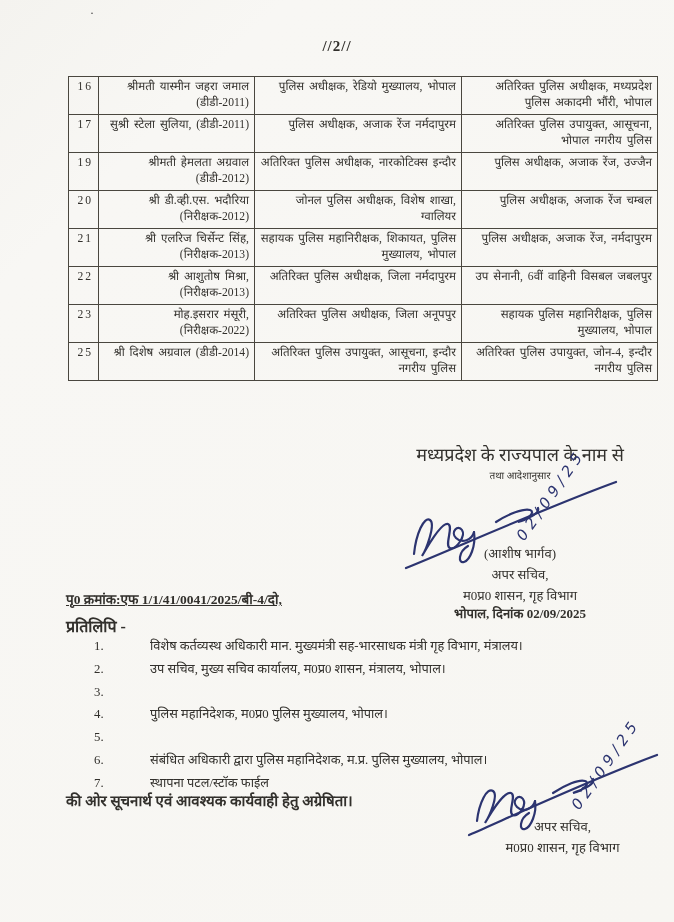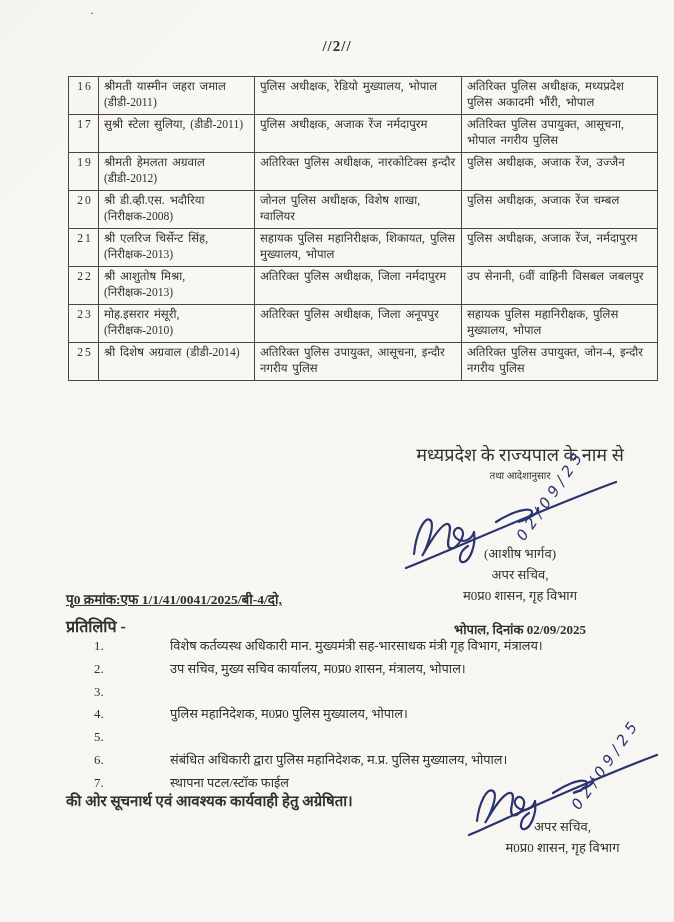--- a/index.html
+++ b/index.html
@@ -17,43 +17,44 @@
     font-size:15px;font-weight:600;letter-spacing:1px;}
   
   .order-table{position:absolute;left:68px;top:76px;width:589px;
     border-collapse:collapse;table-layout:fixed;}
   .order-table td{
     border:1.2px solid #4a473f;
     vertical-align:top;
     padding:2px 5px 3px 5px;
     font-size:11.6px;line-height:1.38;
     word-spacing:2px;
+    text-align:right;
   }
-  td.c-sn{text-align:center;padding-left:8px;letter-spacing:2px;}
+  td.c-sn{text-align:right;padding-left:8px;letter-spacing:2px;}
   
   .auth{position:absolute;left:370px;top:442px;width:300px;text-align:center;}
   .auth .l1{font-size:18px;}
   .auth .l2{font-size:10px;margin-top:2px;}
   .sig-wrap{position:relative;height:92px;}
   .sig-svg{position:absolute;left:30px;top:-6px;}
   .sig-date{position:absolute;left:150px;top:48px;
     transform:rotate(-55deg);transform-origin:left center;
     font-family:"DejaVu Sans","Liberation Sans",sans-serif;
     font-style:italic;font-size:15px;letter-spacing:5px;color:#2c3470;white-space:nowrap;}
   .auth .name{font-size:13px;margin-top:-30px;position:relative;text-align:center;}
   .auth .desig{font-size:13px;margin-top:3px;}
   .auth .dept{font-size:13px;margin-top:3px;}
-  .auth .placedate{font-size:13px;margin-top:16px;font-weight:600;}
+  .auth .placedate{font-size:13px;margin-top:0;font-weight:600;}
   
   .refline{position:absolute;left:66px;top:590px;font-size:13.5px;font-weight:600;text-decoration:underline;}
   .copylabel{position:absolute;left:66px;top:615px;font-size:16px;font-weight:700;}
   .copies{position:absolute;left:66px;top:638px;width:560px;}
   .copy-item{display:flex;margin-bottom:5.5px;font-size:12.8px;line-height:1.35;}
   .copy-item .no{width:28px;margin-left:28px;flex:none;}
-  .copy-item .txt{margin-left:48px;}
+  .copy-item .txt{margin-left:28px;}
   .closing{position:absolute;left:66px;top:790px;font-size:15px;font-weight:600;}
   
   .sig2{position:absolute;left:455px;top:755px;width:215px;text-align:center;}
   .sig2 .sig-wrap{height:78px;}
   .sig2 .sig-svg{left:10px;top:-4px;}
   .sig2 .sig-date{left:120px;top:44px;}
   .sig2 .desig{font-size:13px;margin-top:-16px;position:relative;}
   .sig2 .dept{font-size:13px;margin-top:3px;}
 </style>
 </head>
@@ -85,39 +86,39 @@
         <td>अतिरिक्त पुलिस उपायुक्त, आसूचना, भोपाल नगरीय पुलिस</td>
       </tr>
       <tr>
         <td class="c-sn">19</td>
         <td>श्रीमती हेमलता अग्रवाल (डीडी-2012)</td>
         <td>अतिरिक्त पुलिस अधीक्षक, नारकोटिक्स इन्दौर</td>
         <td>पुलिस अधीक्षक, अजाक रेंज, उज्जैन</td>
       </tr>
       <tr>
         <td class="c-sn">20</td>
-        <td>श्री डी.व्ही.एस. भदौरिया (निरीक्षक-2008)</td>
+        <td>श्री डी.व्ही.एस. भदौरिया (निरीक्षक-2012)</td>
         <td>जोनल पुलिस अधीक्षक, विशेष शाखा, ग्वालियर</td>
         <td>पुलिस अधीक्षक, अजाक रेंज चम्बल</td>
       </tr>
       <tr>
         <td class="c-sn">21</td>
         <td>श्री एलरिज चिर्सेन्ट सिंह, (निरीक्षक-2013)</td>
         <td>सहायक पुलिस महानिरीक्षक, शिकायत, पुलिस मुख्यालय, भोपाल</td>
         <td>पुलिस अधीक्षक, अजाक रेंज, नर्मदापुरम</td>
       </tr>
       <tr>
         <td class="c-sn">22</td>
         <td>श्री आशुतोष मिश्रा, (निरीक्षक-2013)</td>
         <td>अतिरिक्त पुलिस अधीक्षक, जिला नर्मदापुरम</td>
         <td>उप सेनानी, 6वीं वाहिनी विसबल जबलपुर</td>
       </tr>
       <tr>
         <td class="c-sn">23</td>
-        <td>मोह.इसरार मंसूरी, (निरीक्षक-2010)</td>
+        <td>मोह.इसरार मंसूरी, (निरीक्षक-2022)</td>
         <td>अतिरिक्त पुलिस अधीक्षक, जिला अनूपपुर</td>
         <td>सहायक पुलिस महानिरीक्षक, पुलिस मुख्यालय, भोपाल</td>
       </tr>
       <tr>
         <td class="c-sn">25</td>
         <td>श्री दिशेष अग्रवाल (डीडी-2014)</td>
         <td>अतिरिक्त पुलिस उपायुक्त, आसूचना, इन्दौर नगरीय पुलिस</td>
         <td>अतिरिक्त पुलिस उपायुक्त, जोन-4, इन्दौर नगरीय पुलिस</td>
       </tr>
     </tbody>

